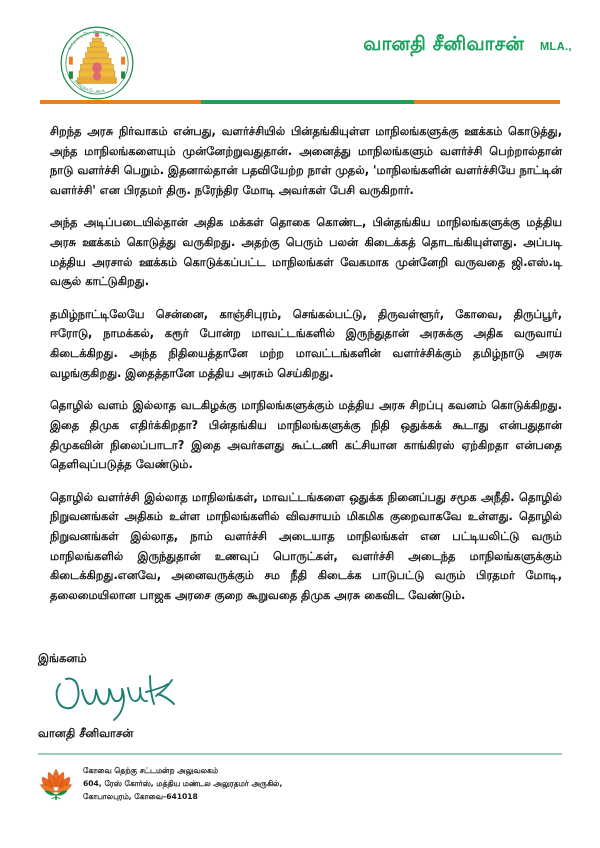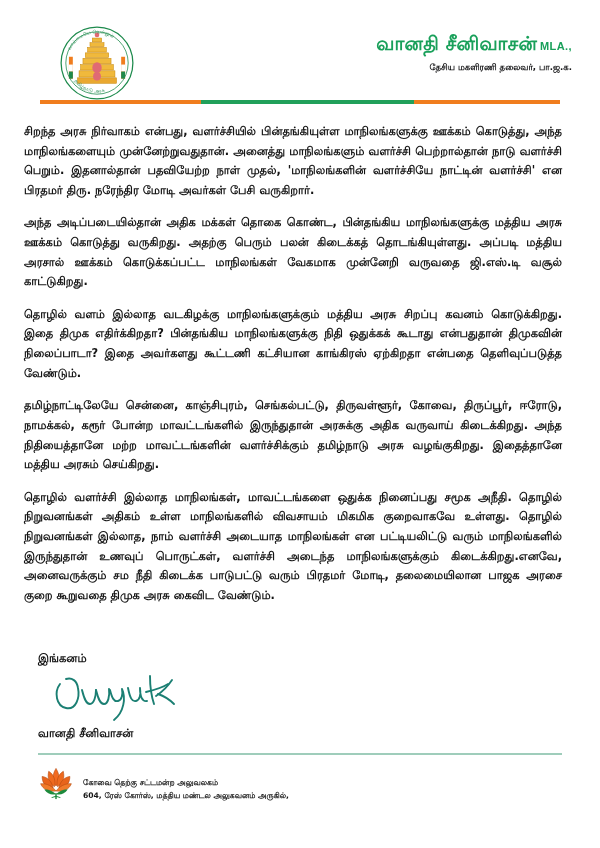--- a/index.html
+++ b/index.html
@@ -45,21 +45,21 @@
     letter-spacing: .2px;
     line-height: 1.1;
     white-space: nowrap;
   }
   .mla-name .suffix {
     font-family: "Liberation Sans", sans-serif;
     font-size: 11px;
     color: #19a05a;
     letter-spacing: .4px;
     vertical-align: baseline;
-    margin-left: 3px;
+    margin-left: 16px;
   }
   .head-sub {
     font-family: "DejaVu Sans", sans-serif;
     font-weight: bold;
     font-size: 8.5px;
     color: #18181a;
     line-height: 1.55;
     margin-top: 7px;
     white-space: nowrap;
   }
@@ -69,21 +69,21 @@
     display: flex;
     margin: 0 40px 0 40px;
     height: 4px;
   }
   .tricolor .seg-o1 { flex: 0 0 31%; background: #f07d1e; }
   .tricolor .seg-g  { flex: 0 0 41%; background: #21a05a; }
   .tricolor .seg-o2 { flex: 1 1 auto; background: #f07d1e; }
 
   
   .letter-body {
-    padding: 18px 38px 0 24px;
+    padding: 18px 38px 0 50px;
   }
   .para {
     font-family: "DejaVu Sans", sans-serif;
     font-size: 11.4px;
     line-height: 1.72;
     text-align: justify;
     text-justify: inter-word;
     margin: 0 0 13px 0;
     color: #141414;
     font-weight: 600;
@@ -186,36 +186,35 @@
         <textPath href="#arcBot" startOffset="20%">தமிழ்நாடு அரசு</textPath>
       </text>
     </svg>
   </div>
 
   <div class="head-text">
     <div class="mla-name">
       <span>வானதி சீனிவாசன்</span><span class="suffix">MLA.,</span>
     </div>
     <div class="head-sub">
-      <div>தேசிய மகளிரணி தலைவர், பா.ஜ.க.</div>
     </div>
   </div>
 </div>
 
 <div class="tricolor">
   <div class="seg-o1"></div>
   <div class="seg-g"></div>
   <div class="seg-o2"></div>
 </div>
 
 <div class="letter-body">
   <p class="para">சிறந்த அரசு நிர்வாகம் என்பது, வளர்ச்சியில் பின்தங்கியுள்ள மாநிலங்களுக்கு ஊக்கம் கொடுத்து, அந்த மாநிலங்களையும் முன்னேற்றுவதுதான். அனைத்து மாநிலங்களும் வளர்ச்சி பெற்றால்தான் நாடு வளர்ச்சி பெறும். இதனால்தான் பதவியேற்ற நாள் முதல், 'மாநிலங்களின் வளர்ச்சியே நாட்டின் வளர்ச்சி' என பிரதமர் திரு. நரேந்திர மோடி அவர்கள் பேசி வருகிறார்.</p>
   <p class="para">அந்த அடிப்படையில்தான் அதிக மக்கள் தொகை கொண்ட, பின்தங்கிய மாநிலங்களுக்கு மத்திய அரசு ஊக்கம் கொடுத்து வருகிறது. அதற்கு பெரும் பலன் கிடைக்கத் தொடங்கியுள்ளது. அப்படி மத்திய அரசால் ஊக்கம் கொடுக்கப்பட்ட மாநிலங்கள் வேகமாக முன்னேறி வருவதை ஜி.எஸ்.டி வசூல் காட்டுகிறது.</p>
+  <p class="para">தமிழ்நாட்டிலேயே சென்னை, காஞ்சிபுரம், செங்கல்பட்டு, திருவள்ளூர், கோவை, திருப்பூர், ஈரோடு, நாமக்கல், கரூர் போன்ற மாவட்டங்களில் இருந்துதான் அரசுக்கு அதிக வருவாய் கிடைக்கிறது. அந்த நிதியைத்தானே மற்ற மாவட்டங்களின் வளர்ச்சிக்கும் தமிழ்நாடு அரசு வழங்குகிறது. இதைத்தானே மத்திய அரசும் செய்கிறது.</p>
   <p class="para">தொழில் வளம் இல்லாத வடகிழக்கு மாநிலங்களுக்கும் மத்திய அரசு சிறப்பு கவனம் கொடுக்கிறது. இதை திமுக எதிர்க்கிறதா? பின்தங்கிய மாநிலங்களுக்கு நிதி ஒதுக்கக் கூடாது என்பதுதான் திமுகவின் நிலைப்பாடா? இதை அவர்களது கூட்டணி கட்சியான காங்கிரஸ் ஏற்கிறதா என்பதை தெளிவுப்படுத்த வேண்டும்.</p>
-  <p class="para">தமிழ்நாட்டிலேயே சென்னை, காஞ்சிபுரம், செங்கல்பட்டு, திருவள்ளூர், கோவை, திருப்பூர், ஈரோடு, நாமக்கல், கரூர் போன்ற மாவட்டங்களில் இருந்துதான் அரசுக்கு அதிக வருவாய் கிடைக்கிறது. அந்த நிதியைத்தானே மற்ற மாவட்டங்களின் வளர்ச்சிக்கும் தமிழ்நாடு அரசு வழங்குகிறது. இதைத்தானே மத்திய அரசும் செய்கிறது.</p>
   <p class="para">தொழில் வளர்ச்சி இல்லாத மாநிலங்கள், மாவட்டங்களை ஒதுக்க நினைப்பது சமூக அநீதி. தொழில் நிறுவனங்கள் அதிகம் உள்ள மாநிலங்களில் விவசாயம் மிகமிக குறைவாகவே உள்ளது. தொழில் நிறுவனங்கள் இல்லாத, நாம் வளர்ச்சி அடையாத மாநிலங்கள் என பட்டியலிட்டு வரும் மாநிலங்களில் இருந்துதான் உணவுப் பொருட்கள், வளர்ச்சி அடைந்த மாநிலங்களுக்கும் கிடைக்கிறது.எனவே, அனைவருக்கும் சம நீதி கிடைக்க பாடுபட்டு வரும் பிரதமர் மோடி, தலைமையிலான பாஜக அரசை குறை கூறுவதை திமுக அரசு கைவிட வேண்டும்.</p>
 </div>
 
 <div class="sign-block">
   <div class="sign-salute">இங்கனம்</div>
   <div class="signature">
     <svg viewBox="0 0 170 56" xmlns="http://www.w3.org/2000/svg">
       <g fill="none" stroke="#1b7f73" stroke-width="1.9" stroke-linecap="round" stroke-linejoin="round">
         <path d="M8 16 C2 24, 4 38, 14 40 C24 42, 28 30, 26 20 C25 13, 20 9, 14 11"></path>
         <path d="M30 22 C32 30, 34 36, 38 36 C42 36, 44 28, 44 22"></path>
@@ -250,15 +249,16 @@
 
       <path d="M8 35 C12 41, 19 43, 24 41 C19 37, 13 34, 8 35 Z" fill="#1d8a3c"></path>
       <path d="M40 35 C36 41, 29 43, 24 41 C29 37, 35 34, 40 35 Z" fill="#1d8a3c"></path>
 
       <rect x="23" y="40" width="2" height="8" fill="#1d8a3c"></rect>
       <path d="M24 44 L18 46 M24 44 L30 46" stroke="#1d8a3c" stroke-width="1.4" fill="none"></path>
     </svg>
   </div>
   <div class="footer-lines">
     <div>கோவை தெற்கு சட்டமன்ற அலுவலகம்</div>
-    <div>604, ரேஸ் கோர்ஸ், மத்திய மண்டல அலுகவனம் அருகில்,</div>
+    <div>604, ரேஸ் கோர்ஸ், மத்திய மண்டல அலுரதமர் அருகில்,</div>
+    <div>கோபாலபுரம், கோவை-641018</div>
   </div>
 </div>
 
 </body></html>

